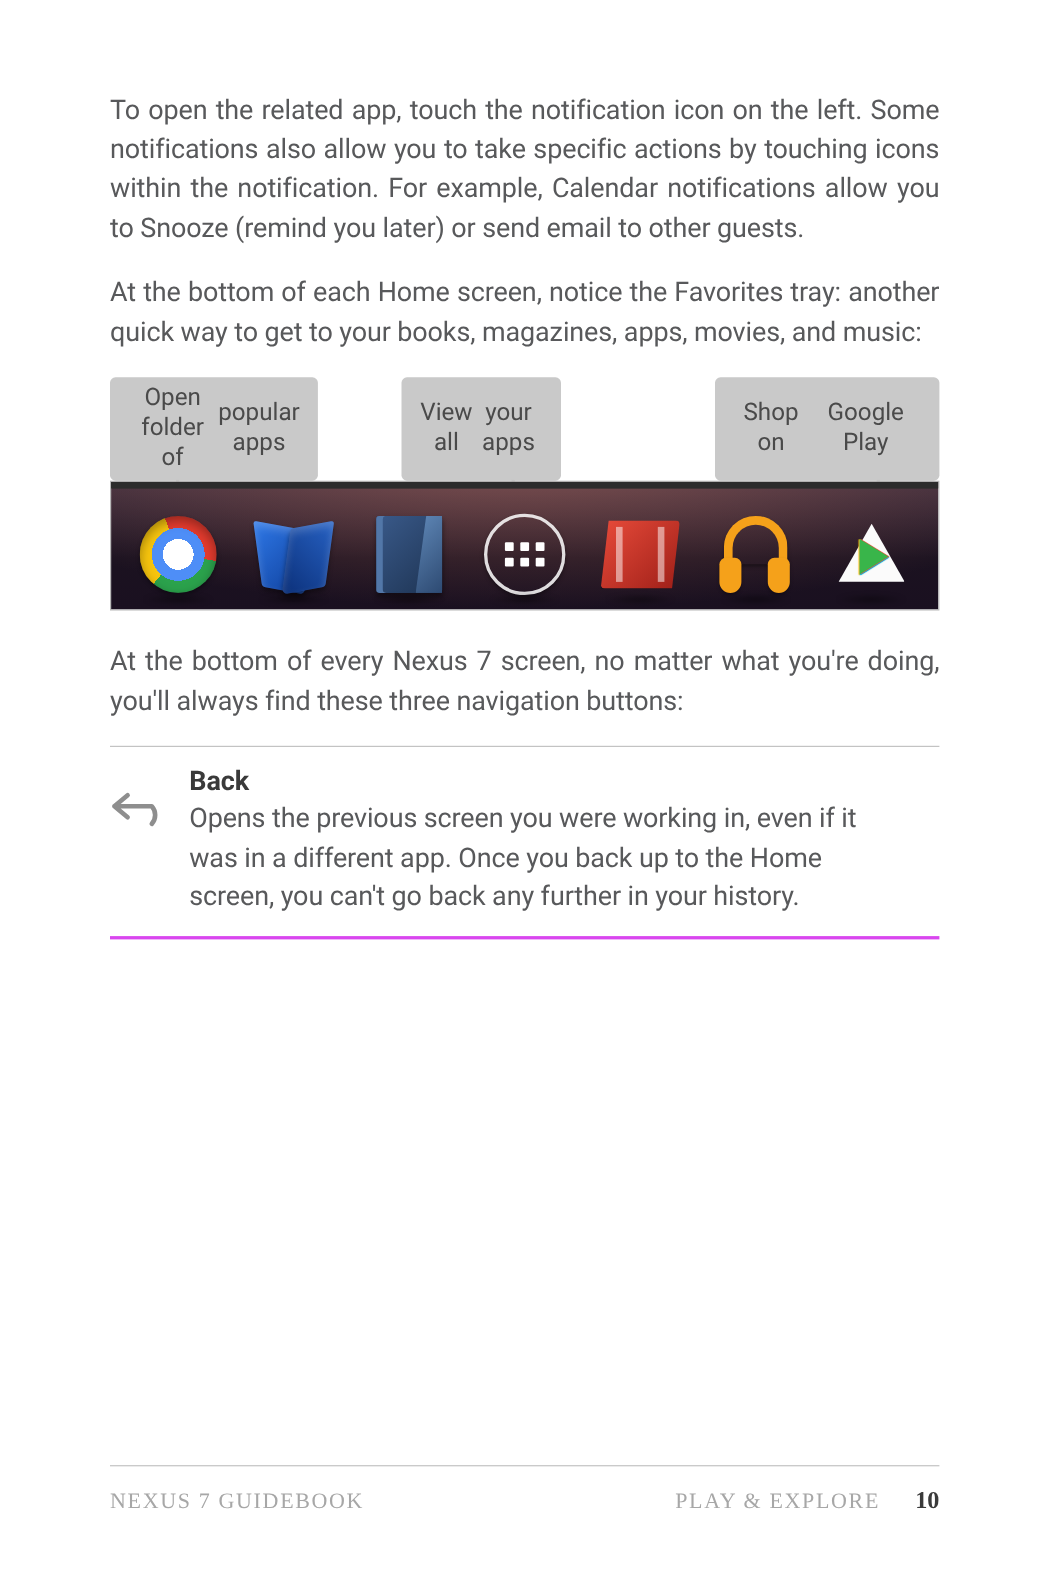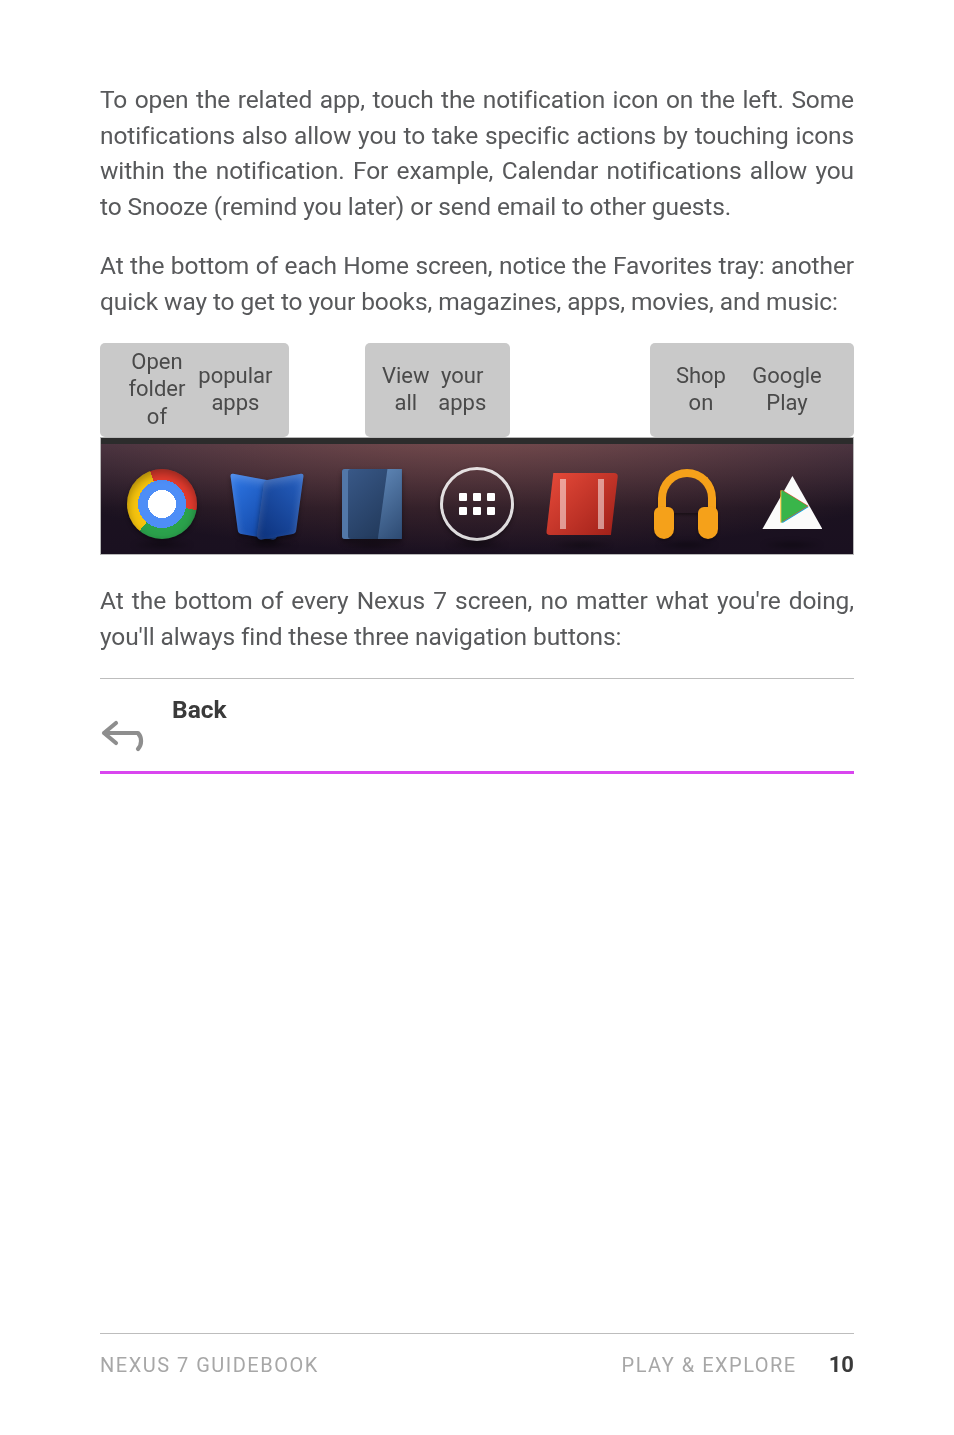--- a/index.html
+++ b/index.html
@@ -226,20 +226,21 @@
   .footer {
     position: absolute;
     left: 100px; right: 100px; bottom: 58px;
     border-top: 1px solid #bdbdbd;
     padding-top: 18px;
     display: flex;
     align-items: baseline;
     font-size: 20px;
     letter-spacing: 1.5px;
     color: #a7a7a7;
+    font-family: Liberation Serif, serif;
   }
   .footer .left { flex: 1; }
   .footer .right { display: flex; align-items: baseline; gap: 32px; }
   .footer .pagenum { font-weight: 700; color: #3a3a3a; letter-spacing: 0; font-size: 22px; }
 </style>
 </head>
 <body>
 
 <div class="page">
 
@@ -319,20 +320,21 @@
   <hr class="hr">
 
   <div class="navrow">
     <div class="navicon-cell">
       <svg width="54" height="36" viewBox="0 0 54 36">
         <path d="M16 6 L4 16 L16 26 M4 16 H38 A12 12 0 0 1 38 32" fill="none" stroke="#8e8e8e" stroke-width="4.2" stroke-linecap="round" stroke-linejoin="round"></path>
       </svg>
     </div>
     <div class="defn">
       <div class="defn-title">Back</div>
+      <div class="defn-body">Opens the previous screen you were working in, even if it was in a different app. Once you back up to the Home screen, you can't go back any further in your history.</div>
     </div>
   </div>
 
 </div>
 
 <div class="footer">
   <div class="left">NEXUS 7 GUIDEBOOK</div>
   <div class="right">
     <span>PLAY &amp; EXPLORE</span>
     <span class="pagenum">10</span>

